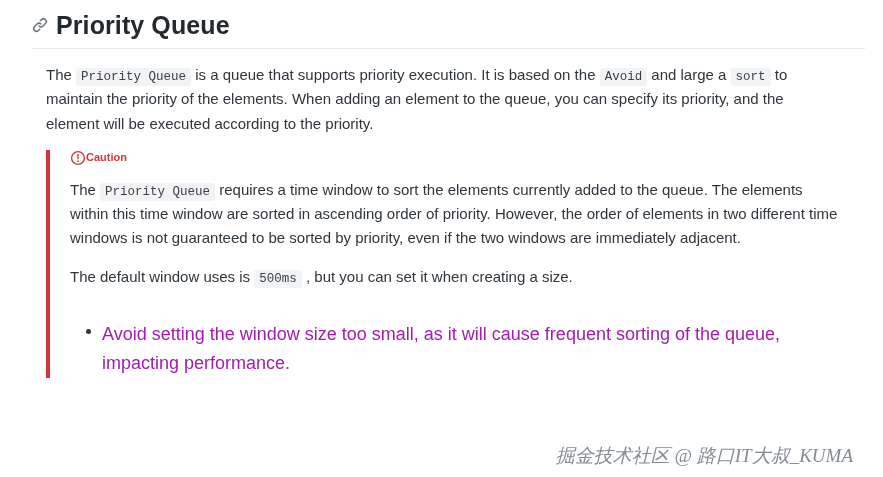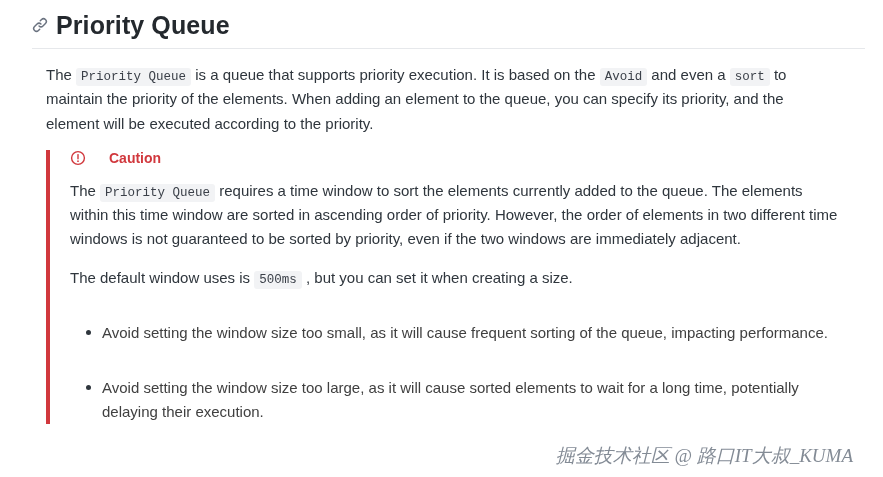--- a/index.html
+++ b/index.html
@@ -68,46 +68,46 @@
   
   .callout {
     position: relative;
     margin: 0 20px 0 14px;
     padding: 0 0 0 20px;
     border-left: 4px solid #d1383d;
   }
   .callout-title {
     display: flex;
     align-items: center;
-    gap: 23px;
+    gap: 0;
     color: #d1383d;
-    font-size: 14px;
+    font-size: 11px;
     font-weight: 700;
     margin: 0 0 12px 0;
     line-height: 1.2;
   }
   .callout-title .warn-icon {
     width: 16px;
     height: 16px;
     display: block;
     flex: 0 0 auto;
   }
   .callout p {
     margin: 0 0 14px 0;
   }
   .callout ul {
     margin: 0;
     padding-left: 22px;
     list-style: none;
   }
   .callout li {
     position: relative;
-    font-size: 15px;
+    font-size: 18px;
     line-height: 1.6;
-    color: #404040;
+    color: #a21caf;
     margin-bottom: 6px;
     padding-left: 10px;
     margin-top: 31px;
   }
   .callout li::before {
     content: "";
     position: absolute;
     left: -6px;
     top: 9px;
     width: 5px;
@@ -140,21 +140,21 @@
       </svg>
     </span>
     <h1 class="page-title">Priority Queue</h1>
   </div>
 
   <p class="intro">
     <span>The</span>
     <code class="inline">Priority Queue</code>
     <span>is a queue that supports priority execution. It is based on the</span>
     <code class="inline">Avoid</code>
-    <span>and even a</span>
+    <span>and large a</span>
     <code class="inline">sort</code>
     <span>to maintain the priority of the elements. When adding an element to the queue, you can specify its priority, and the element will be executed according to the priority.</span>
   </p>
 
   <div class="callout">
     <div class="callout-title">
       <span>
         <svg class="warn-icon" viewBox="0 0 16 16" fill="none" stroke="currentColor" stroke-width="1.4" aria-hidden="true">
           <circle cx="8" cy="8" r="6.4"></circle>
           <line x1="8" y1="4.6" x2="8" y2="8.8" stroke-linecap="round"></line>
@@ -171,18 +171,17 @@
     </p>
 
     <p>
       <span>The default window uses is</span>
       <code class="inline">500ms</code>
       <span>, but you can set it when creating a size.</span>
     </p>
 
     <ul>
       <li>Avoid setting the window size too small, as it will cause frequent sorting of the queue, impacting performance.</li>
-      <li>Avoid setting the window size too large, as it will cause sorted elements to wait for a long time, potentially delaying their execution.</li>
     </ul>
   </div>
 
   <div class="watermark">掘金技术社区 @ 路口IT大叔_KUMA</div>
 </div>
 
 </body></html>

